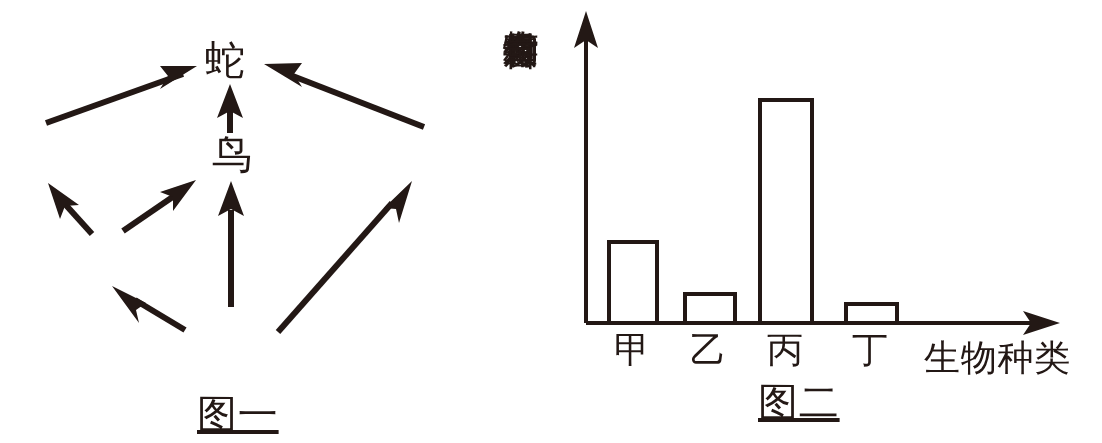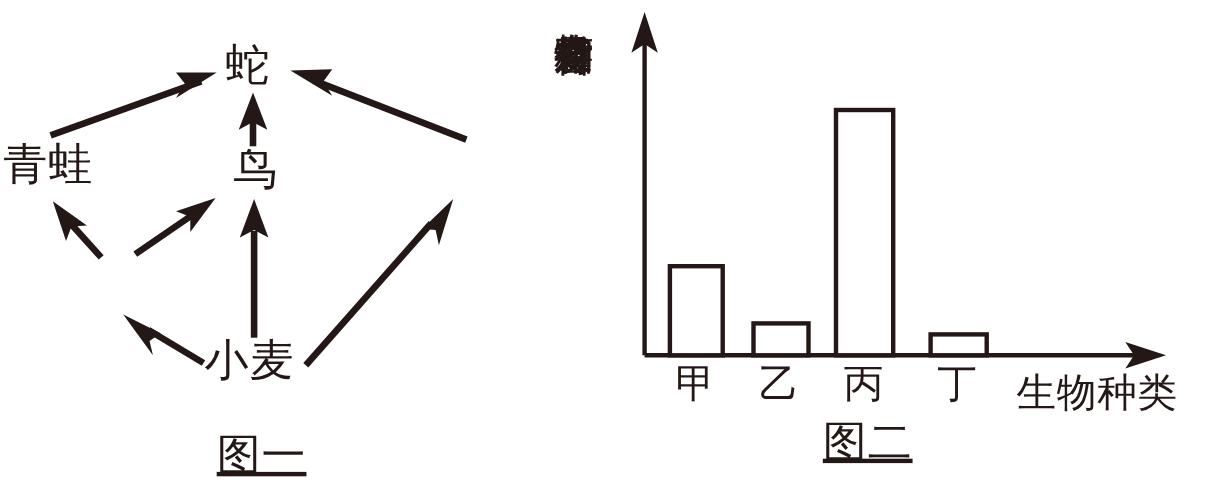--- a/index.html
+++ b/index.html
@@ -126,27 +126,25 @@
       </g>
 
       <g>
         <line class="arrow-line" x1="278" y1="332" x2="392" y2="203"></line>
         <polygon class="arrow-head" points="412,181 384,208 396,209 399,223"></polygon>
       </g>
     </svg>
 
     <div class="node-label" style="left:205px; top:40px;">蛇</div>
 
-    <div class="node-label" style="left:3px; top:130px;">青蛙</div>
 
     <div class="node-label" style="left:212px; top:134px;">鸟</div>
 
 
 
-    <div class="node-label" style="left:186px; top:308px;">小麦</div>
 
     <div class="caption" style="left:197px; top:394px;">图一</div>
   </div>
 
   <div class="panel" id="panel-bar-chart">
 
     <div class="vertical-axis-title" style="left:12px; top:2px; height:352px;">有毒物质相对含量</div>
 
     <svg width="612" height="443" viewBox="0 0 612 443">
 
@@ -166,16 +164,16 @@
       <rect class="bar-rect" x="356" y="304" width="51" height="19"></rect>
     </svg>
 
     <div class="tick-label" style="left:124px; top:332px;">甲</div>
     <div class="tick-label" style="left:200px; top:332px;">乙</div>
     <div class="tick-label" style="left:277px; top:332px;">丙</div>
     <div class="tick-label" style="left:362px; top:332px;">丁</div>
 
     <div class="axis-title" style="left:434px; top:340px;">生物种类</div>
 
-    <div class="caption" style="left:258px; top:382px;">图二</div>
+    <div class="caption" style="left:268px; top:382px;">图二</div>
   </div>
 
 </div>
 
 </body></html>

